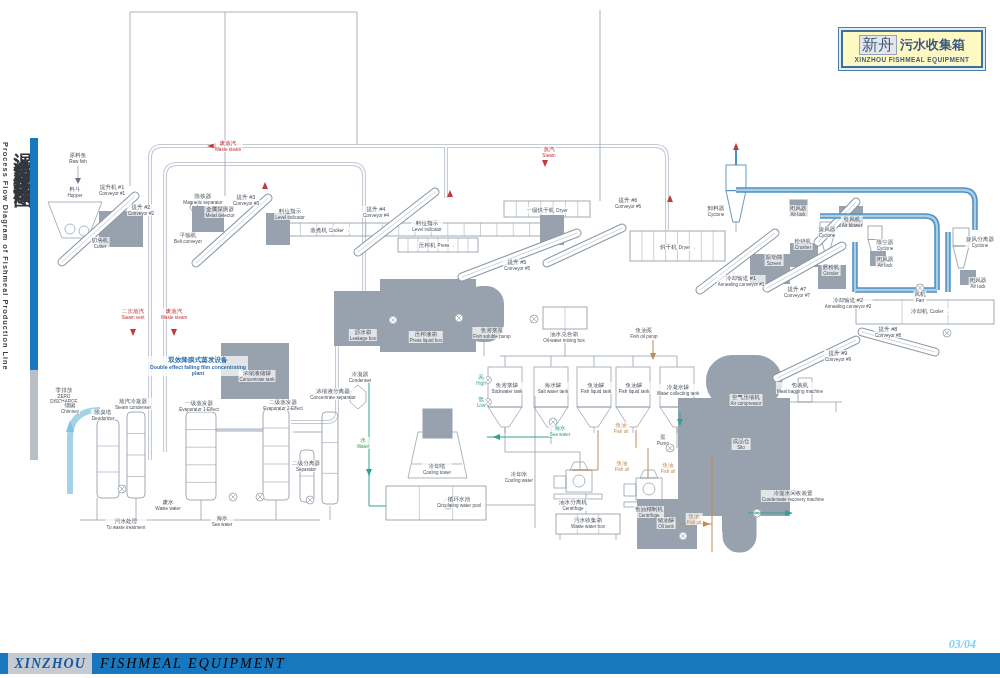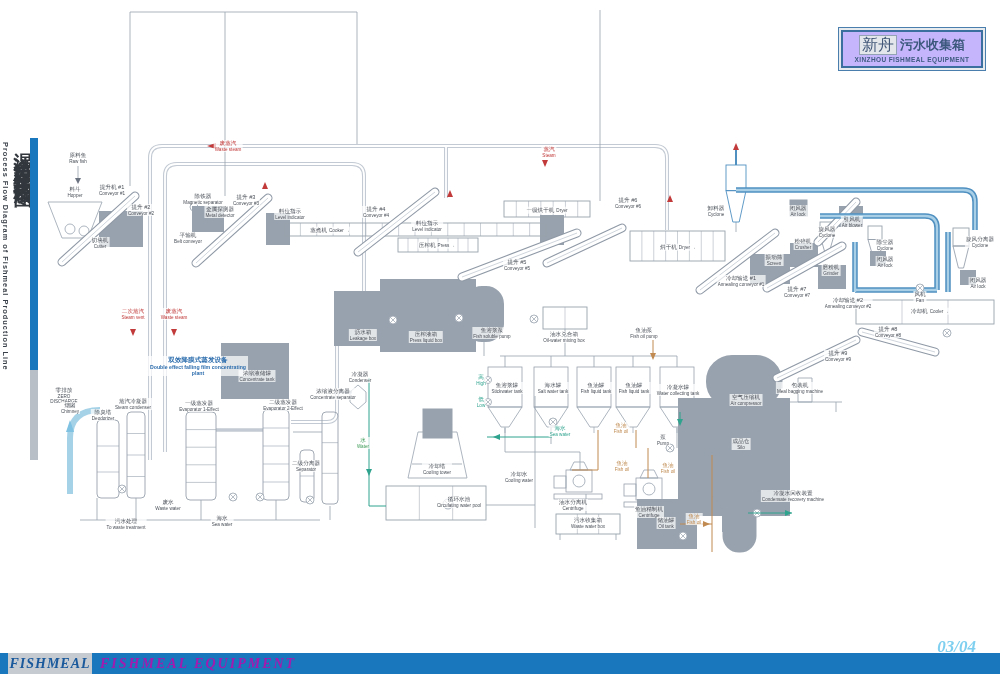--- a/index.html
+++ b/index.html
@@ -9,37 +9,37 @@
   .side-en{position:absolute;left:1px;top:142px;height:330px;writing-mode:vertical-rl;
            font-size:7.4px;font-weight:bold;color:#3a4049;letter-spacing:1px;}
   .side-zh{position:absolute;left:10px;top:138px;height:334px;writing-mode:vertical-rl;
            text-orientation:upright;font-size:19px;font-weight:bold;color:#32373e;
            letter-spacing:3px;font-family:"Liberation Serif","DejaVu Serif",serif;}
   .side-bar-blue{position:absolute;left:30px;top:138px;width:8px;height:232px;background:#1877bd;}
   .side-bar-gray{position:absolute;left:30px;top:370px;width:8px;height:90px;background:#b9bfc6;}
   
   .logo{position:absolute;left:838px;top:27px;width:148px;height:44px;border:1px solid #4a7eac;
         background:#e8ebee;padding:2px;box-sizing:border-box;}
-  .logo-inner{border:2px solid #3a6f9f;background:#c4b5fd;width:100%;height:100%;box-sizing:border-box;
+  .logo-inner{border:2px solid #3a6f9f;background:#fef9c3;width:100%;height:100%;box-sizing:border-box;
         display:flex;flex-direction:column;align-items:center;justify-content:center;}
   .logo-row{display:flex;align-items:center;gap:3px;}
   .logo-xin{font-family:"Liberation Serif","DejaVu Serif",serif;font-size:16px;color:#44597a;
         border:1px solid #93a3b5;padding:0 2px;background:#e3e7ec;line-height:1.1;}
   .logo-rest{font-weight:bold;font-size:13px;color:#3c587c;}
   .logo-en{font-size:6.5px;color:#3f5b80;letter-spacing:0.4px;margin-top:1px;font-weight:bold;}
   
   .footer-bar{position:absolute;left:0;right:0;top:653px;height:21px;background:#1877bd;}
   .brand-box{position:absolute;left:8px;top:653px;width:84px;height:21px;background:#c6cbd1;
         color:#19599c;font-family:"Liberation Serif","DejaVu Serif",serif;font-weight:bold;
         font-style:italic;font-size:14px;display:flex;align-items:center;justify-content:center;letter-spacing:1px;}
   .footer-title{position:absolute;left:100px;top:653px;height:21px;display:flex;align-items:center;
-        color:#a21caf;font-family:"Liberation Serif","DejaVu Serif",serif;font-weight:bold;
+        color:#000000;font-family:"Liberation Serif","DejaVu Serif",serif;font-weight:normal;
         font-style:italic;font-size:14px;letter-spacing:2px;}
   .page-num{position:absolute;right:24px;top:637px;font-family:"Liberation Serif","DejaVu Serif",serif;
-        font-style:italic;font-weight:bold;font-size:17px;color:#7fd0f0;z-index:5;}
+        font-style:italic;font-weight:bold;font-size:12px;color:#7fd0f0;z-index:5;}
   
   #art{position:absolute;left:0;top:0;width:1000px;height:678px;}
   #labels{position:absolute;left:0;top:0;width:1000px;height:678px;pointer-events:none;}
   .node{position:absolute;transform:translate(-50%,-50%);text-align:center;line-height:1.18;
         color:#4a5058;white-space:nowrap;background:rgba(255,255,255,0.72);padding:0 1px;}
   .node .zh{font-size:5.6px;}
   .node .en{font-size:4.6px;}
   .node.inline{display:flex;gap:2px;align-items:baseline;}
   .node.red{color:#c03535;}
   .node.blue{color:#2f6fae;font-weight:bold;}
@@ -716,16 +716,16 @@
     <div class="logo-inner">
       <div class="logo-row">
         <span class="logo-xin">新舟</span>
         <span class="logo-rest">污水收集箱</span>
       </div>
       <div class="logo-en">XINZHOU  FISHMEAL EQUIPMENT</div>
     </div>
   </div>
 
   <div class="footer-bar"></div>
-  <div class="brand-box">FISHMEAL</div>
+  <div class="brand-box">XINZHOU</div>
   <div class="footer-title">FISHMEAL EQUIPMENT</div>
   <div class="page-num">03/04</div>
 </div>
 
 </body></html>

